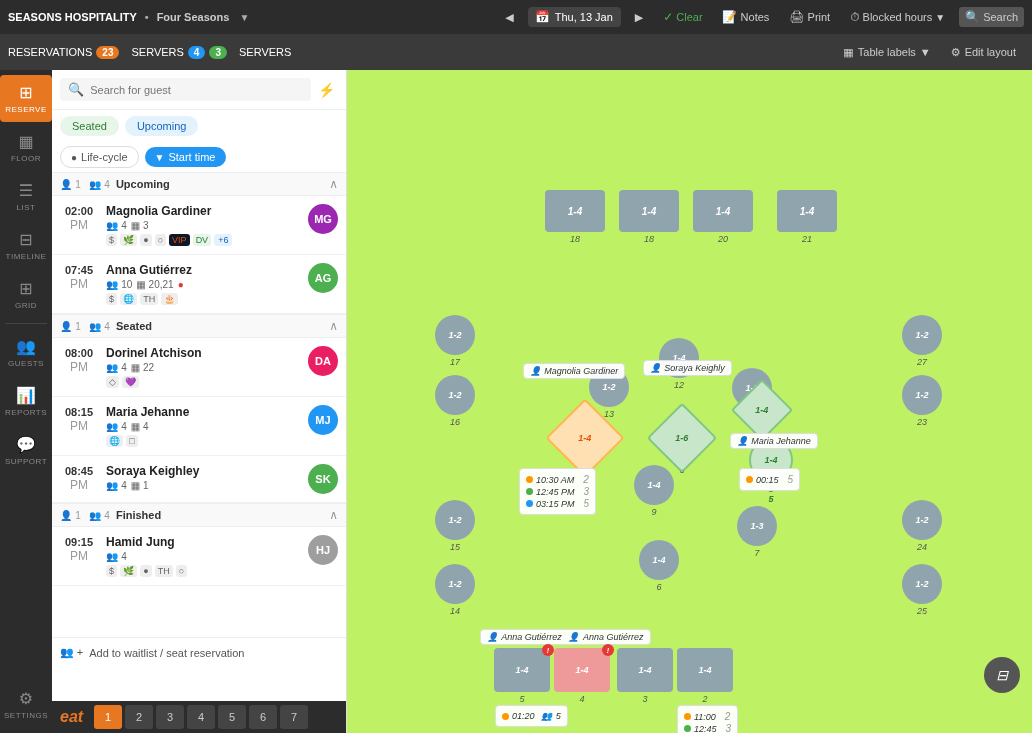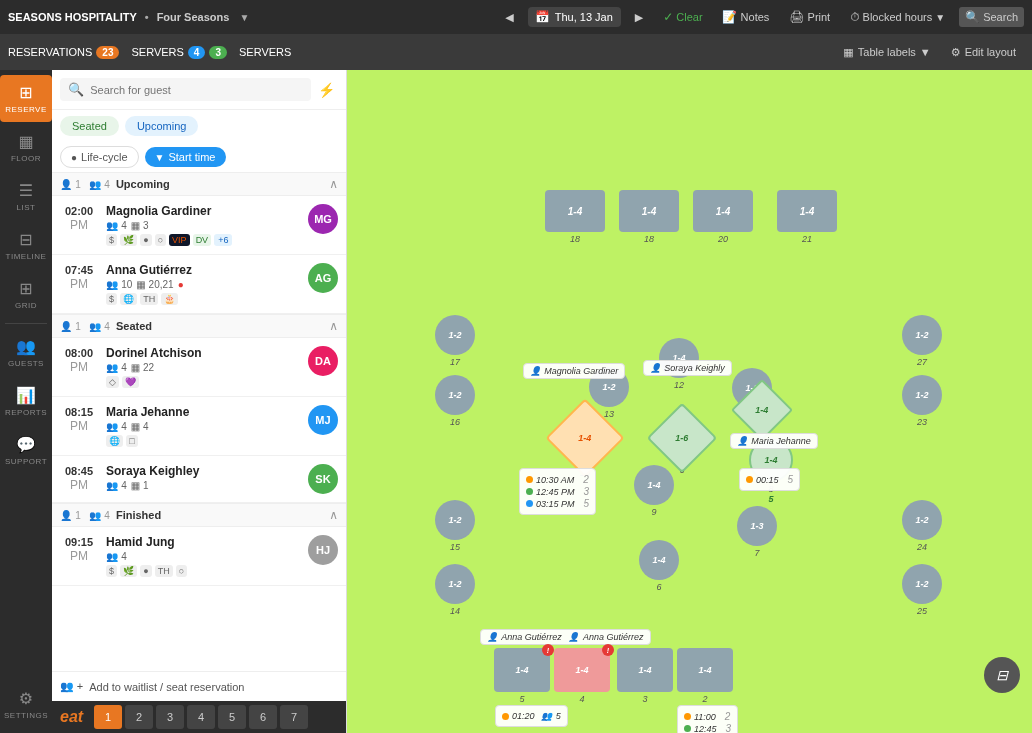--- a/index.html
+++ b/index.html
@@ -523,21 +523,21 @@
         <div class="res-avatar" style="background:#9e9e9e">HJ</div>
       </div>
 
     </div>
 
     <div class="bottom-action">
       <span>👥 +</span>
       <span>Add to waitlist / seat reservation</span>
     </div>
 
-    <div style="background:#2c2c2c;padding:4px 8px;display:flex;align-items:center;gap:3px;flex-shrink:0;">
+    <div style="background:#2c2c2c;padding:4px 8px;display:flex;align-items:center;gap:3px;flex-shrink:0;margin-top:34px;">
       <span class="eat-logo">eat</span>
       <button class="page-btn active">1</button>
       <button class="page-btn">2</button>
       <button class="page-btn">3</button>
       <button class="page-btn">4</button>
       <button class="page-btn">5</button>
       <button class="page-btn">6</button>
       <button class="page-btn">7</button>
     </div>
   </div>

